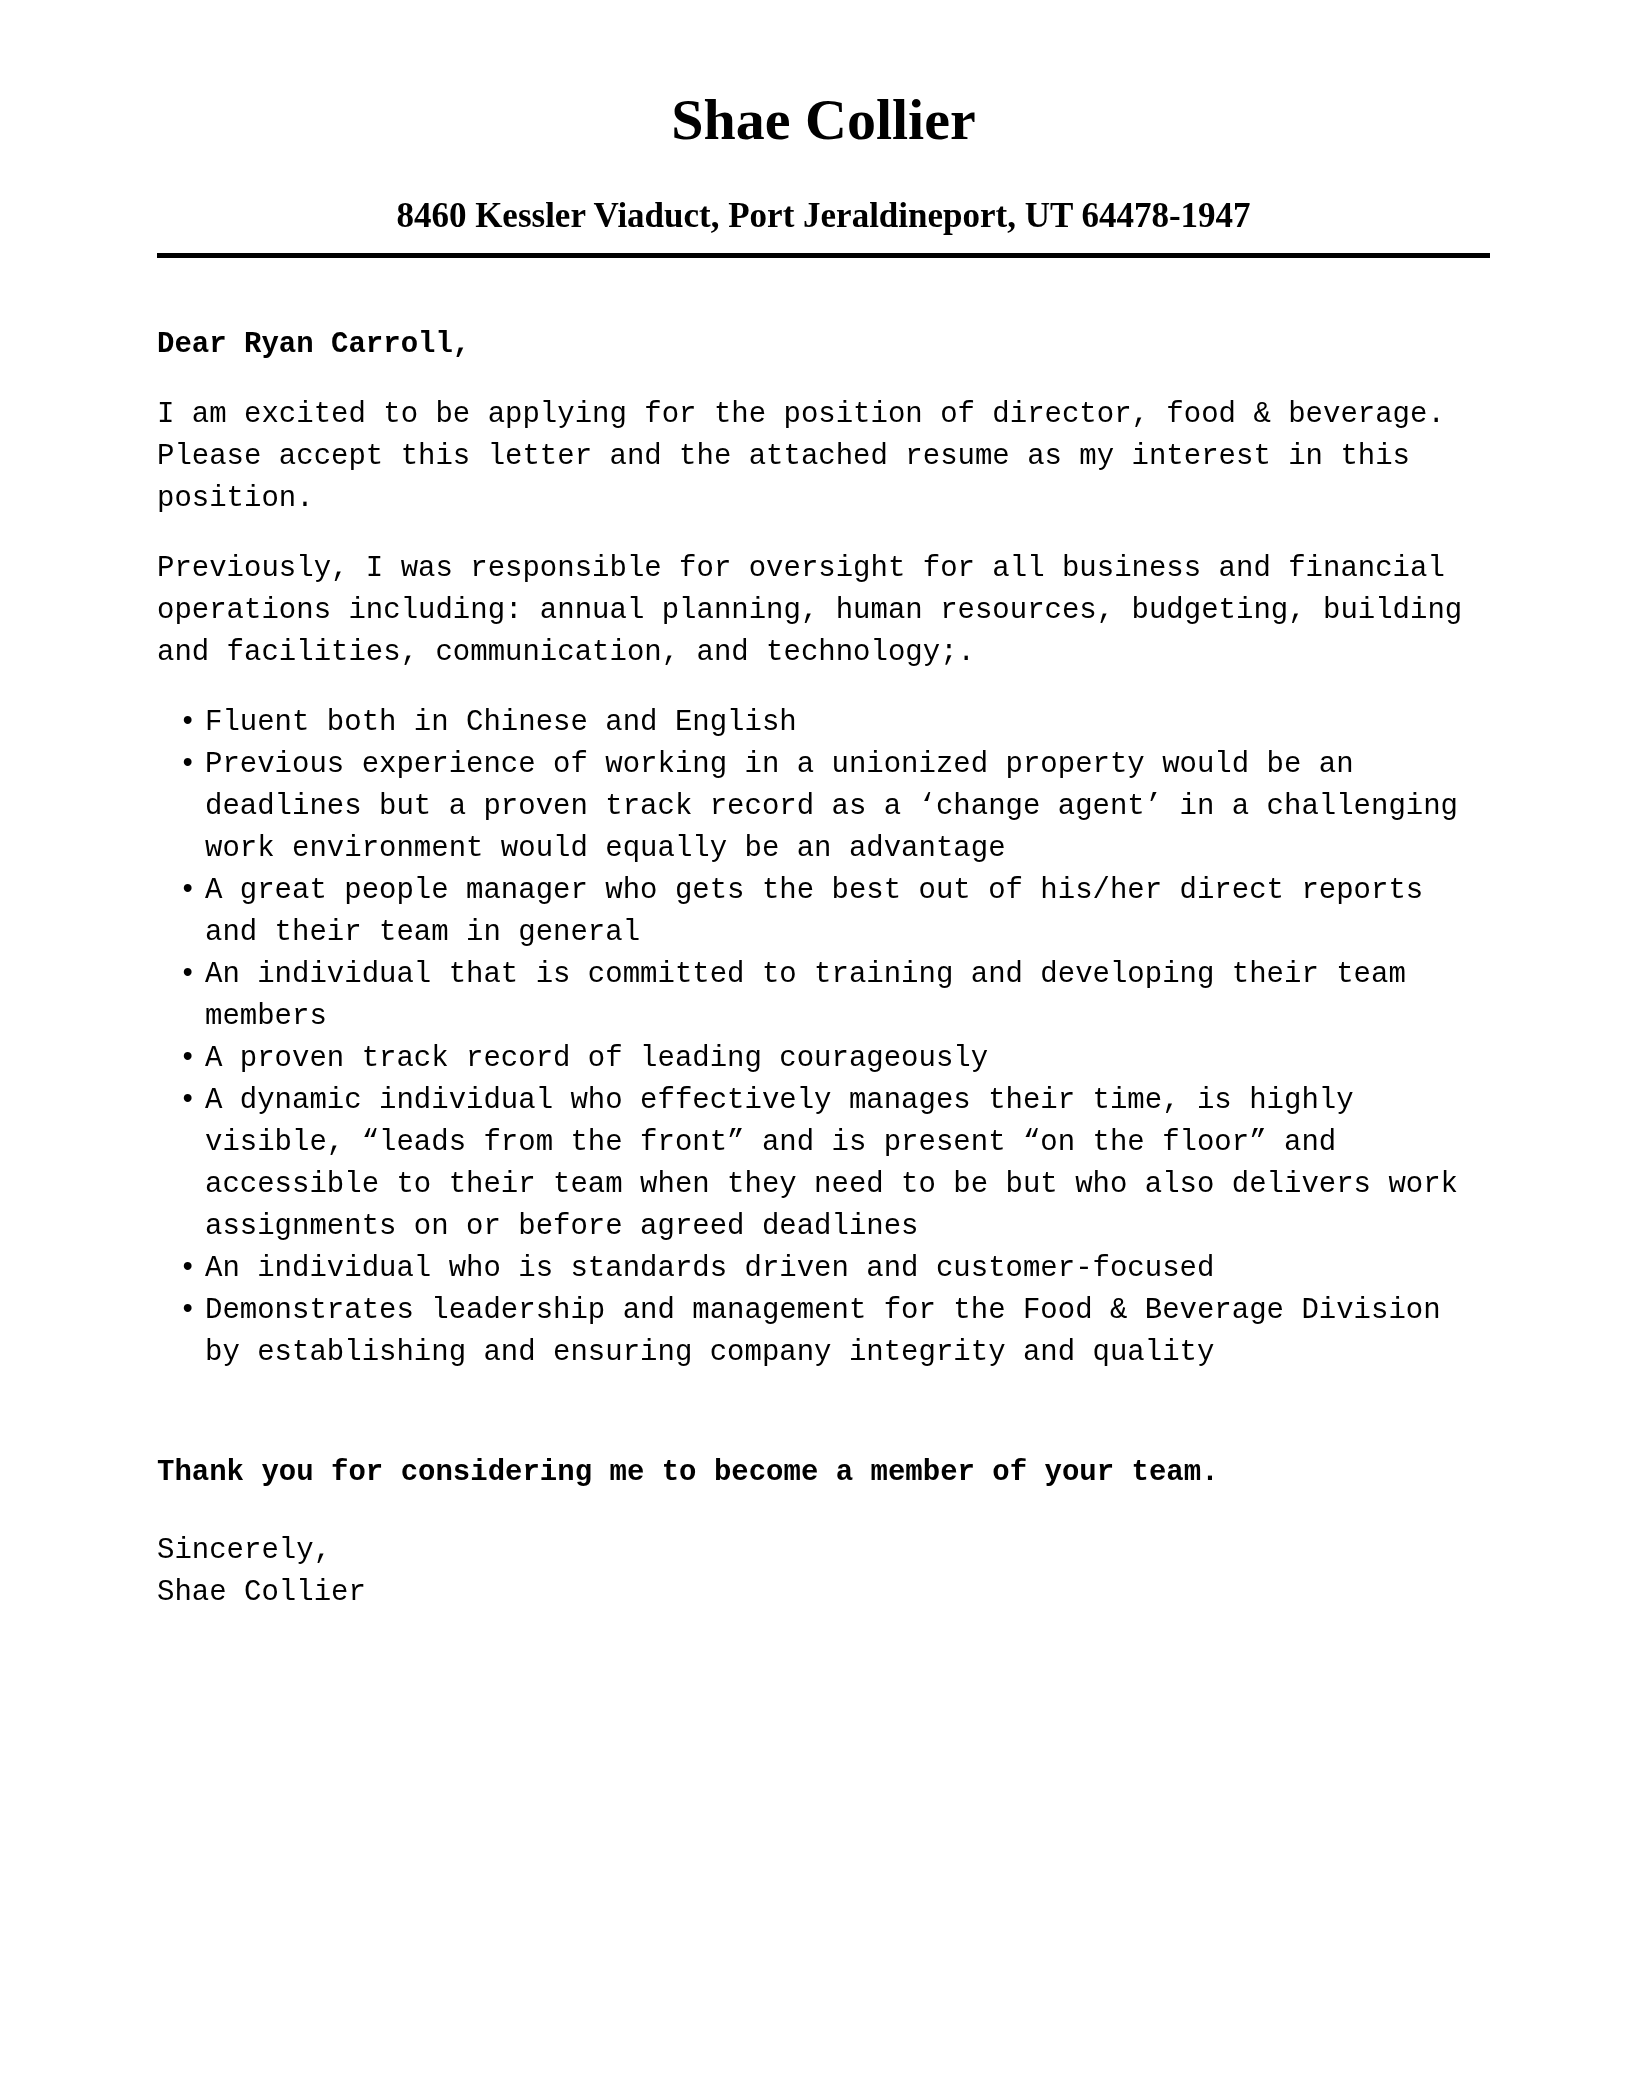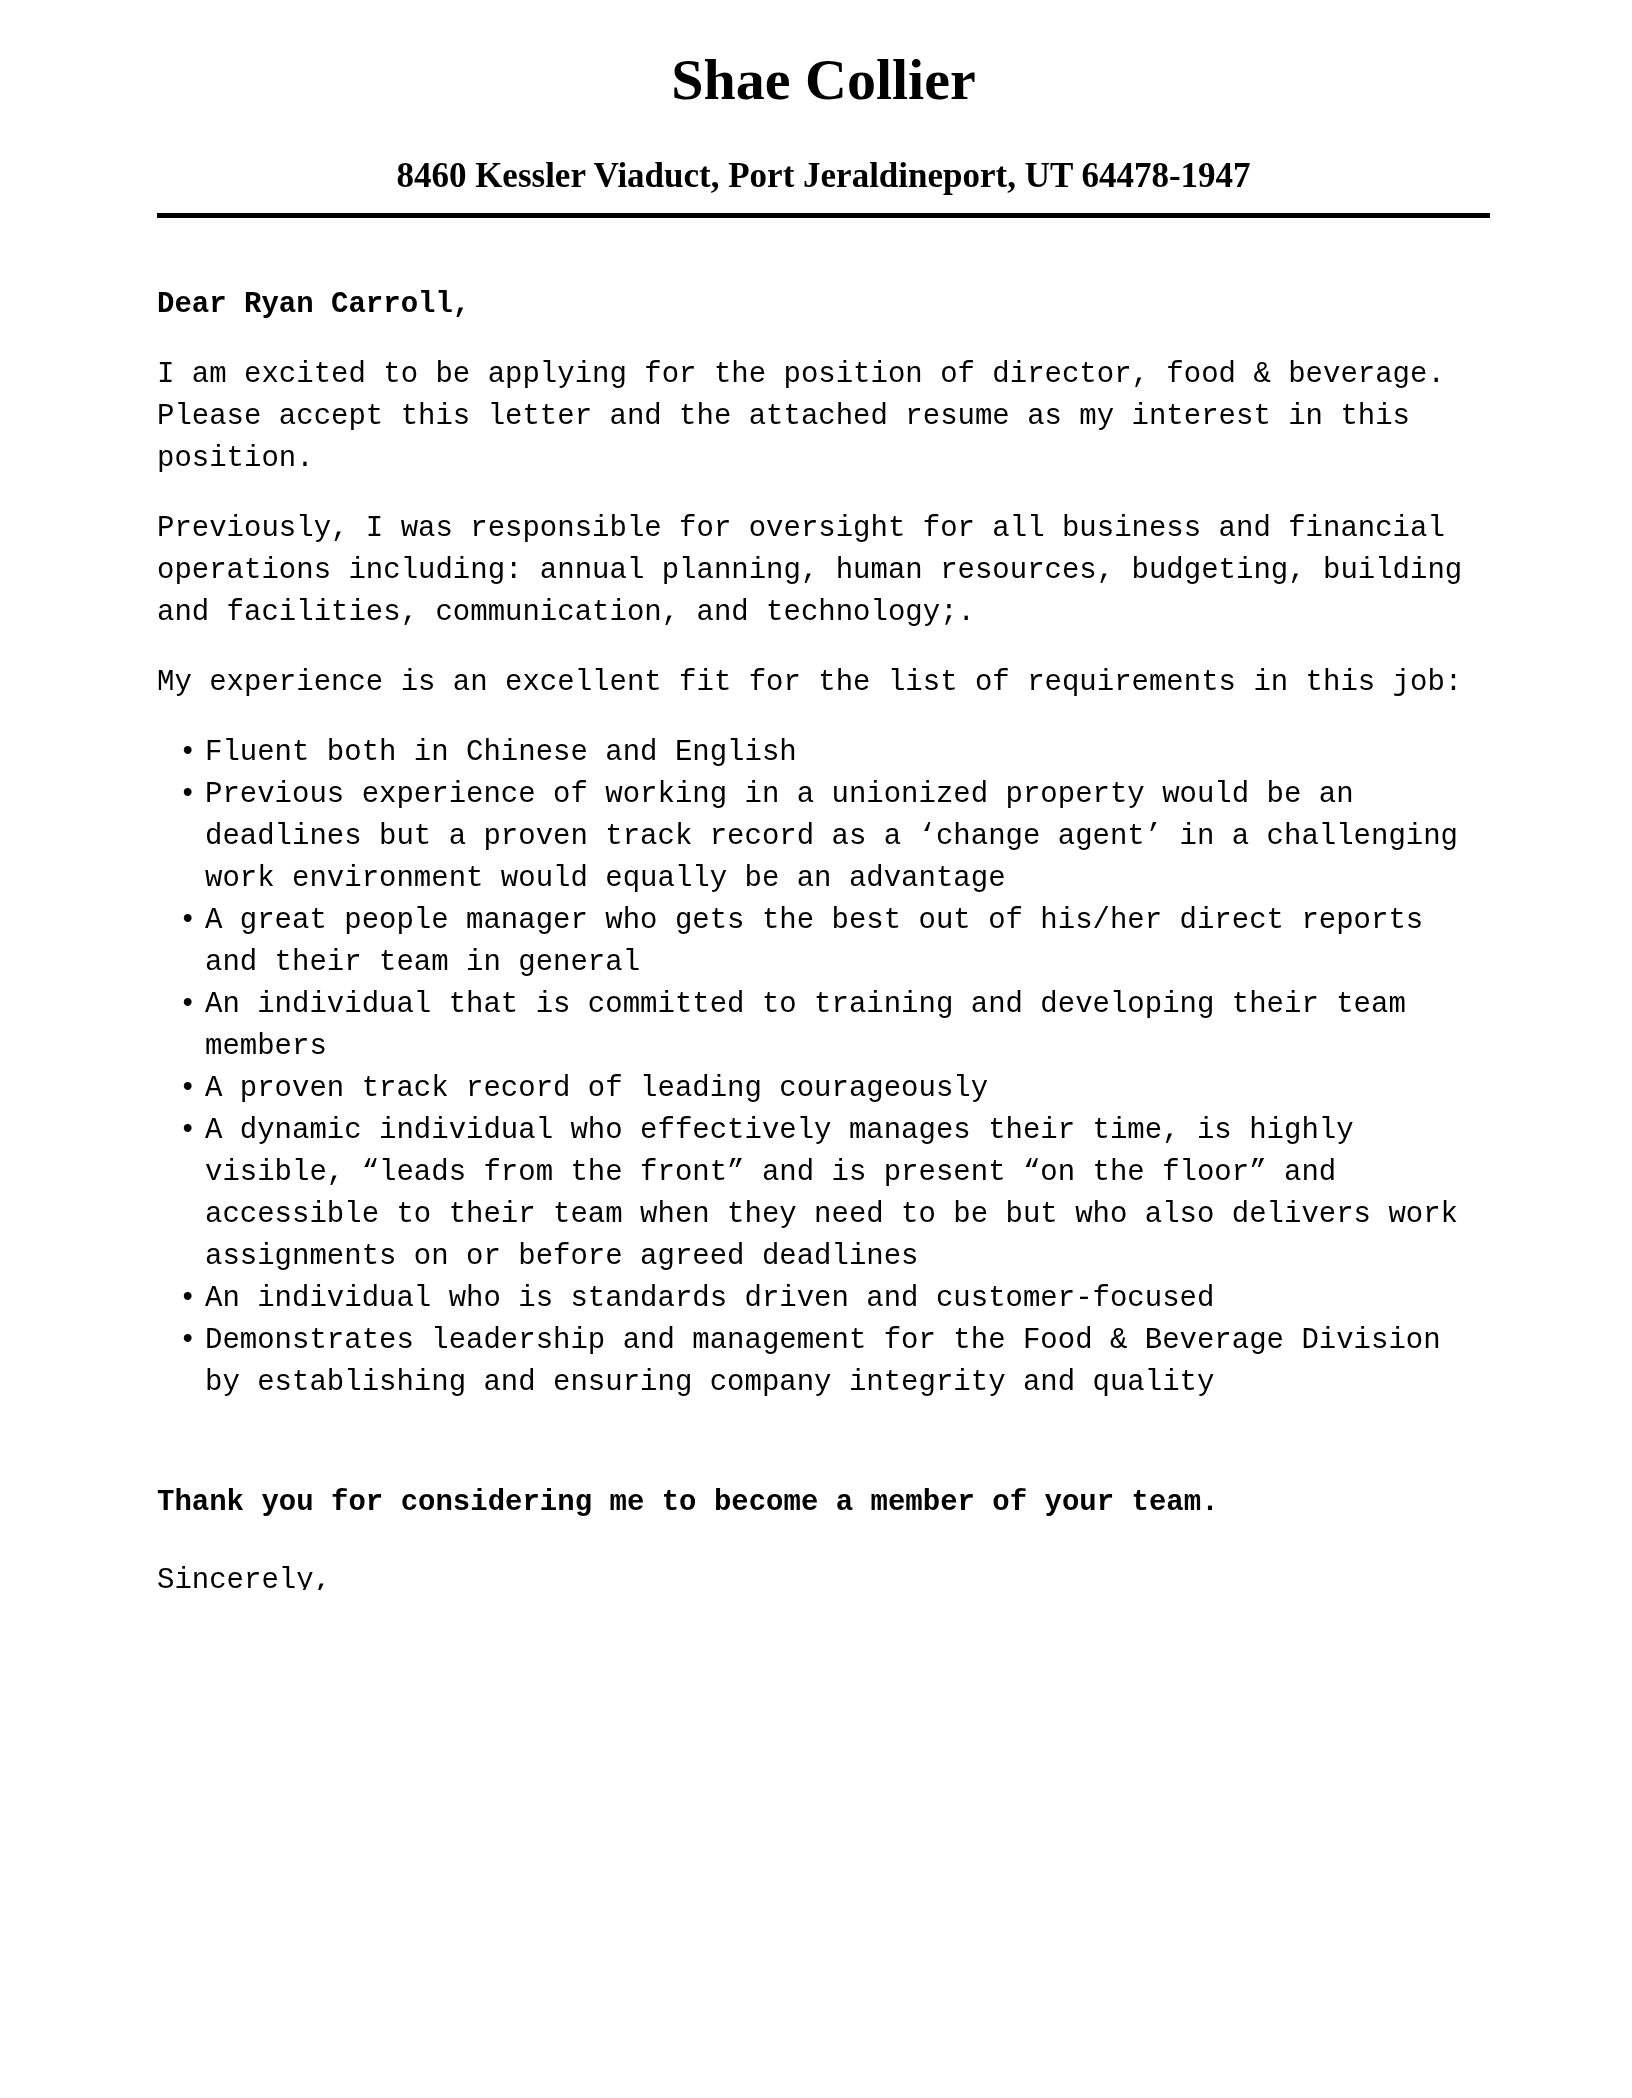--- a/index.html
+++ b/index.html
@@ -9,20 +9,21 @@
   }
   .page {
     position: relative;
     width: 1632px;
     height: 1590px;
     background: #ffffff;
     color: #000000;
     font-family: "Liberation Serif", "DejaVu Serif", serif;
     box-sizing: border-box;
     padding: 45px 142px 0 157px;
+    margin-top: 40px;
   }
   .letter-header {
     text-align: center;
   }
   .sender-name {
     font-size: 58px;
     font-weight: bold;
     line-height: 1.2;
     margin: 0;
     letter-spacing: 0px;
@@ -91,21 +92,20 @@
     <hr class="header-rule">
   </header>
 
   <main>
     <p class="body-text salutation">Dear Ryan Carroll,</p>
 
     <p class="body-text paragraph">I am excited to be applying for the position of director, food &amp; beverage. Please accept this letter and the attached resume as my interest in this position.</p>
 
     <p class="body-text paragraph">Previously, I was responsible for oversight for all business and financial operations including: annual planning, human resources, budgeting, building and facilities, communication, and technology;.</p>
 
-    <p class="body-text paragraph">My experience is an excellent fit for the list of requirements in this job:</p>
 
     <ul class="body-text requirements-list">
       <li class="requirement-item">Fluent both in Chinese and English</li>
       <li class="requirement-item">Previous experience of working in a unionized property would be an deadlines but a proven track record as a ‘change agent’ in a challenging work environment would equally be an advantage</li>
       <li class="requirement-item">A great people manager who gets the best out of his/her direct reports and their team in general</li>
       <li class="requirement-item">An individual that is committed to training and developing their team members</li>
       <li class="requirement-item">A proven track record of leading courageously</li>
       <li class="requirement-item">A dynamic individual who effectively manages their time, is highly visible, “leads from the front” and is present “on the floor” and accessible to their team when they need to be but who also delivers work assignments on or before agreed deadlines</li>
       <li class="requirement-item">An individual who is standards driven and customer-focused</li>
       <li class="requirement-item">Demonstrates leadership and management for the Food &amp; Beverage Division by establishing and ensuring company integrity and quality</li>

